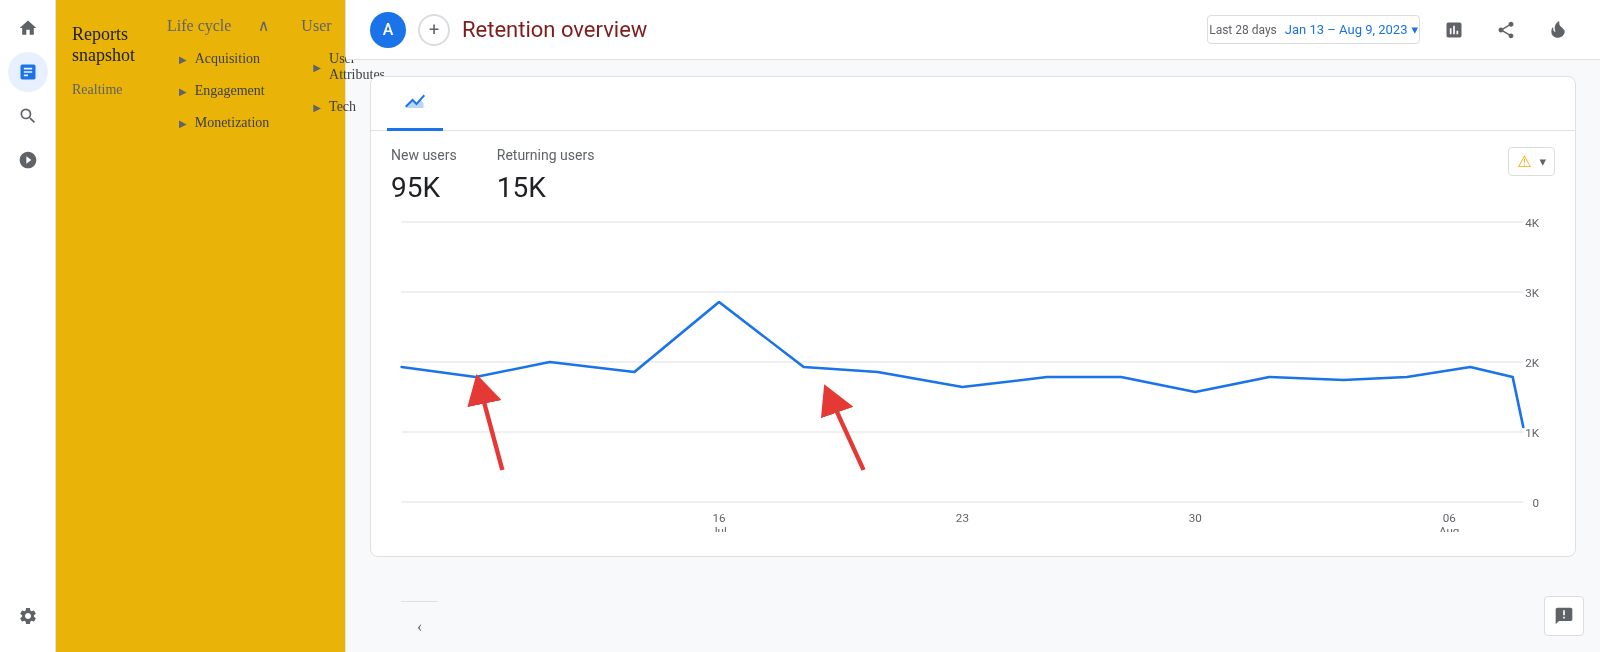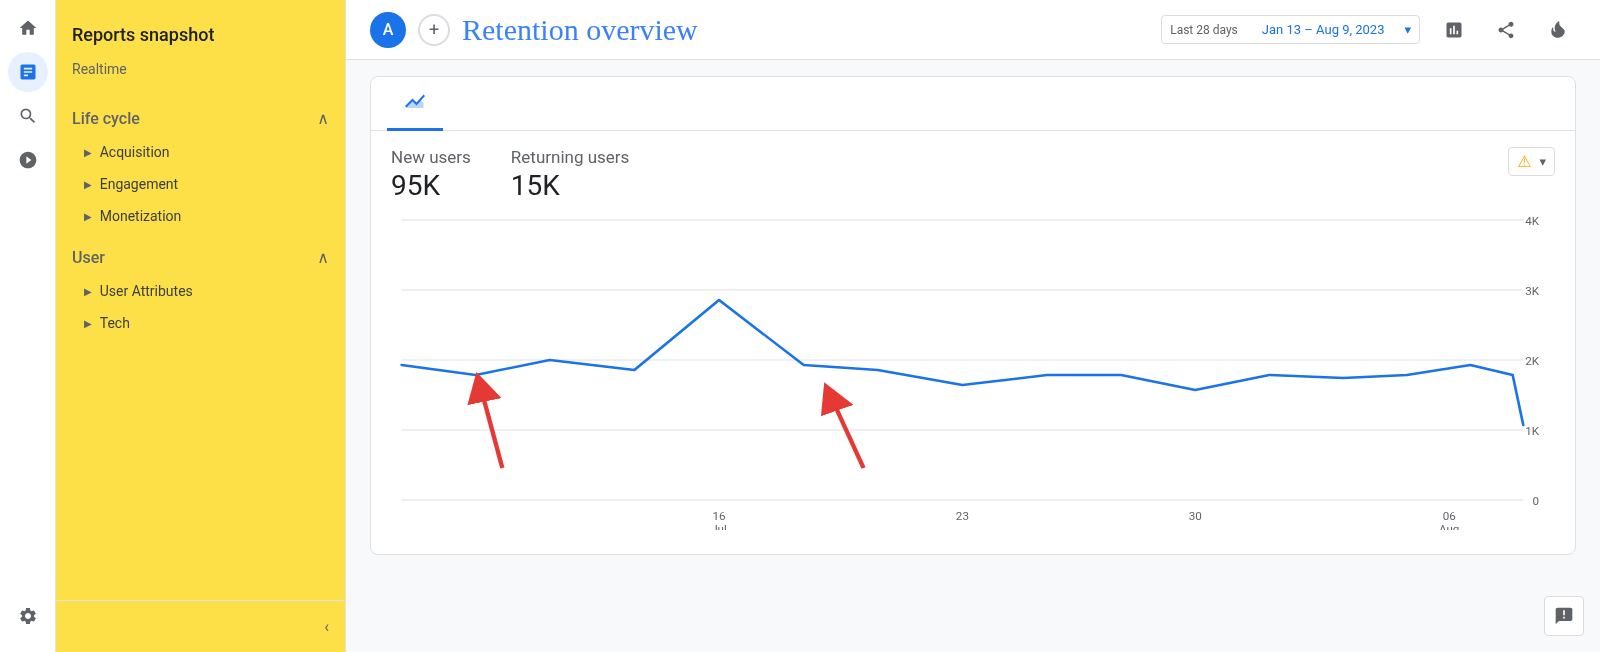--- a/index.html
+++ b/index.html
@@ -40,26 +40,27 @@
       color: #1a73e8;
     }
     .icon-rail-bottom {
       margin-top: auto;
       margin-bottom: 16px;
     }
 
     
     .sidebar {
       width: 290px;
-      background: #fde047;
+      background: #eab308;
       border-right: 1px solid #e0e0e0;
       display: flex;
-      flex-direction: column;
+      flex-direction: row;
       flex-shrink: 0;
       padding-top: 0;
+      font-family: Liberation Serif, serif;
     }
     .sidebar-header {
       padding: 16px 16px 8px 16px;
     }
     .sidebar-title {
       font-size: 18px;
       font-weight: 500;
       color: #202124;
       padding: 8px 0;
     }
@@ -157,41 +158,40 @@
       border: 2px solid #dadce0;
       background: #fff;
       display: flex;
       align-items: center;
       justify-content: center;
       font-size: 18px;
       color: #5f6368;
       cursor: pointer;
     }
     .page-title {
-      font-size: 30px;
+      font-size: 22px;
       font-weight: 400;
-      color: #3b82f6;
+      color: #7f1d1d;
       flex: 1;
-      font-family: Liberation Serif, serif;
     }
     .topbar-right {
       display: flex;
       align-items: center;
       gap: 16px;
     }
     .date-range-btn {
       display: flex;
       align-items: center;
-      gap: 20px;
+      gap: 4px;
       font-size: 13px;
       color: #1a73e8;
       cursor: pointer;
       border: 1px solid #dadce0;
       border-radius: 4px;
-      padding: 6px 8px;
+      padding: 6px 1px;
       background: #fff;
     }
     .date-label {
       font-size: 12px;
       color: #5f6368;
       margin-right: 4px;
     }
     .topbar-icon-btn {
       width: 36px;
       height: 36px;
@@ -244,23 +244,23 @@
       align-items: flex-start;
       padding: 16px 20px 8px 20px;
     }
     .chart-metrics {
       display: flex;
       gap: 40px;
       flex: 1;
     }
     .metric-item {}
     .metric-label {
-      font-size: 17px;
-      color: #5f6368;
-      margin-bottom: 2px;
+      font-size: 14px;
+      color: #5f6368;
+      margin-bottom: 8px;
     }
     .metric-value {
       font-size: 28px;
       font-weight: 400;
       color: #202124;
     }
     .chart-warning {
       display: flex;
       align-items: center;
       gap: 8px;

